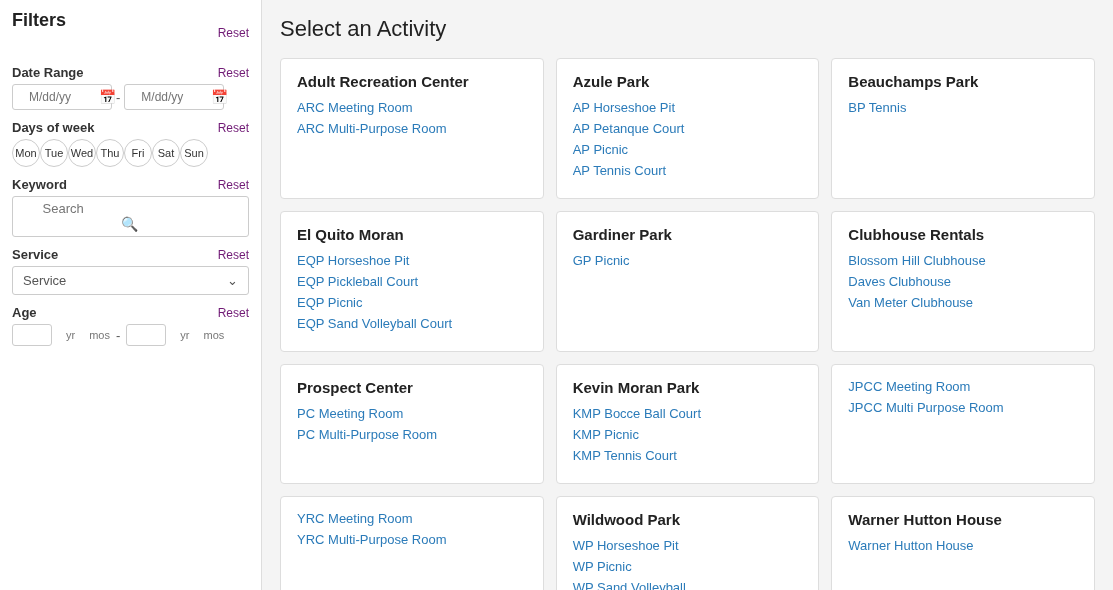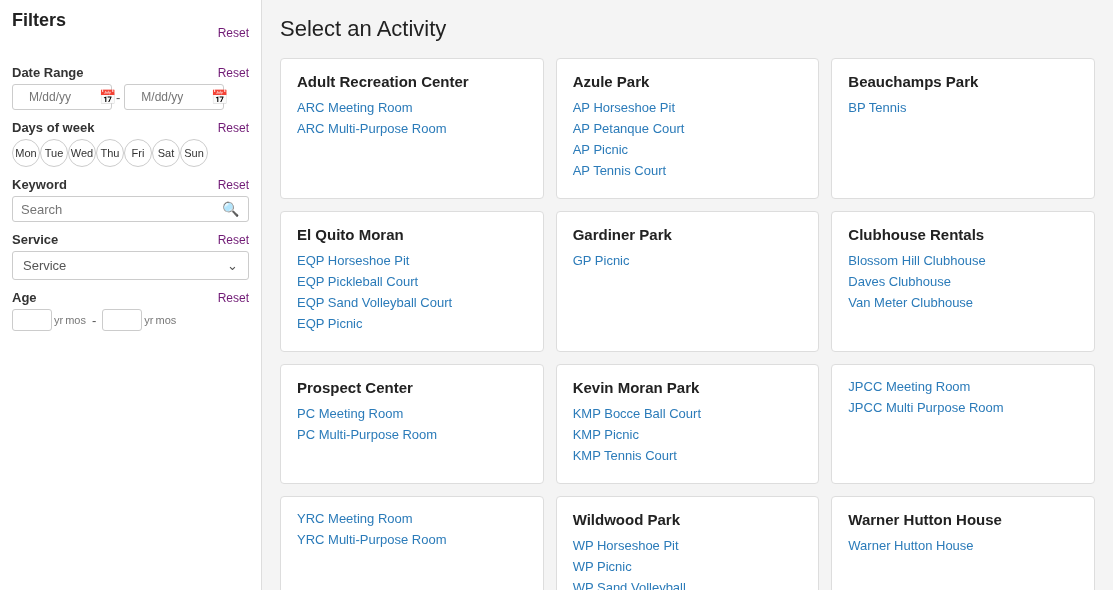--- a/index.html
+++ b/index.html
@@ -93,20 +93,21 @@
     }
 
     
     .search-wrap {
       display: flex;
       align-items: center;
       border: 1px solid #ccc;
       border-radius: 3px;
       background: #fff;
       padding: 4px 8px;
+      flex-direction: column;
     }
     .search-wrap input {
       border: none;
       outline: none;
       font-size: 13px;
       flex: 1;
       color: #555;
       background: transparent;
     }
     .search-icon { color: #777; font-size: 14px; cursor: pointer; }
@@ -128,21 +129,21 @@
 
     
     .age-row {
       display: flex;
       align-items: center;
       gap: 4px;
     }
     .age-input-group {
       display: flex;
       align-items: center;
-      gap: 2px;
+      gap: 14px;
     }
     .age-input-wrap {
       border: 1px solid #ccc;
       border-radius: 3px;
       background: #fff;
       padding: 3px 5px;
       display: flex;
       align-items: center;
       gap: 3px;
     }
@@ -308,22 +309,22 @@
         <a class="activity-link" href="#">AP Tennis Court</a>
       </div>
       <div class="activity-card">
         <div class="activity-card-title">Beauchamps Park</div>
         <a class="activity-link" href="#">BP Tennis</a>
       </div>
       <div class="activity-card">
         <div class="activity-card-title">El Quito Moran</div>
         <a class="activity-link" href="#">EQP Horseshoe Pit</a>
         <a class="activity-link" href="#">EQP Pickleball Court</a>
+        <a class="activity-link" href="#">EQP Picnic</a>
         <a class="activity-link" href="#">EQP Sand Volleyball Court</a>
-        <a class="activity-link" href="#">EQP Picnic</a>
       </div>
       <div class="activity-card">
         <div class="activity-card-title">Gardiner Park</div>
         <a class="activity-link" href="#">GP Picnic</a>
       </div>
       <div class="activity-card">
         <div class="activity-card-title">Clubhouse Rentals</div>
         <a class="activity-link" href="#">Blossom Hill Clubhouse</a>
         <a class="activity-link" href="#">Daves Clubhouse</a>
         <a class="activity-link" href="#">Van Meter Clubhouse</a>

